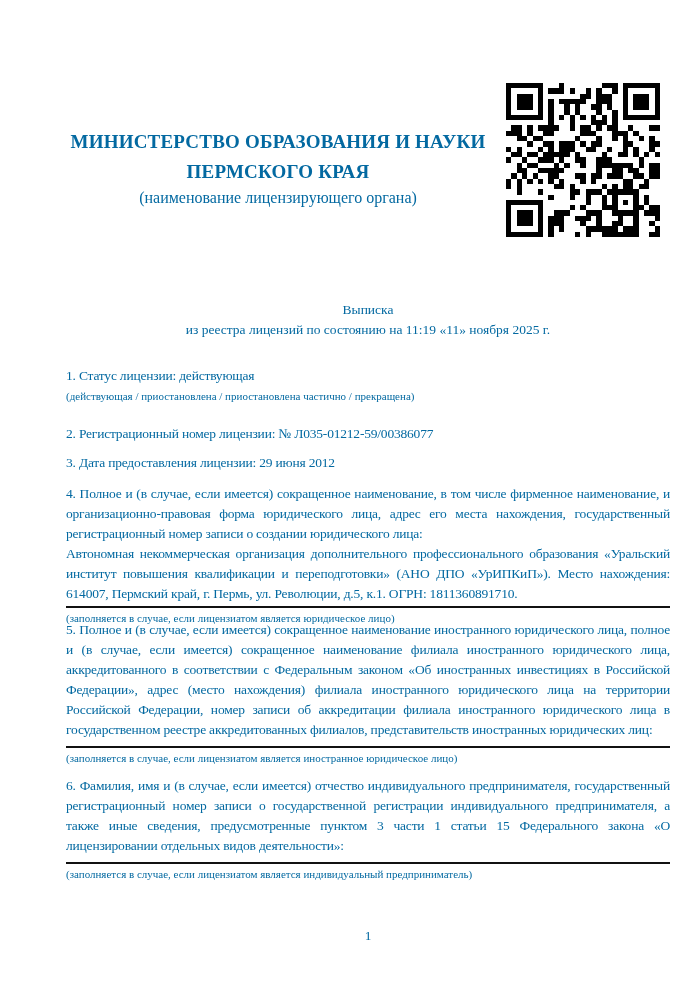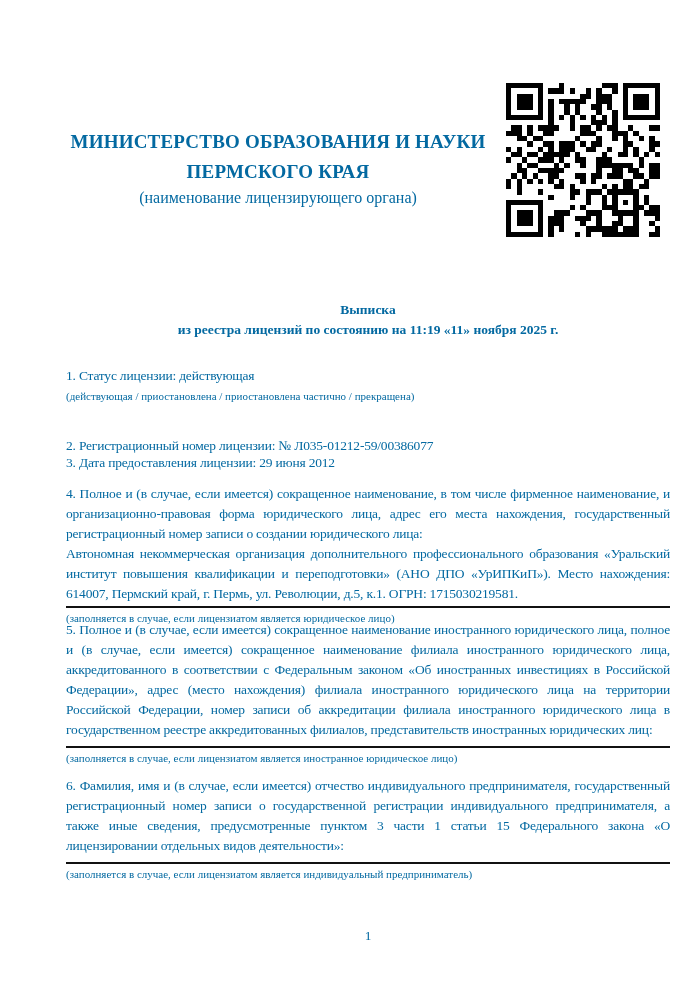--- a/index.html
+++ b/index.html
@@ -33,21 +33,20 @@
     left: 506px; top: 83px;
     width: 154px; height: 154px;
   }
   .qr svg { display: block; width: 154px; height: 154px; shape-rendering: crispEdges; }
   .doc-title {
     position: absolute;
     left: 66px; top: 300px; width: 604px;
     text-align: center;
     font-size: 13.5px;
     line-height: 19.5px;
-    font-weight: bold;
   }
   .item {
     position: absolute;
     left: 66px; width: 604px;
     font-size: 13.5px;
     line-height: 20px;
   }
   .body-text { letter-spacing: -0.2px; }
   .just { text-align: justify; }
   .caption {
@@ -492,31 +491,31 @@
   <div class="doc-title">
     <div>Выписка</div>
     <div>из реестра лицензий по состоянию на 11:19 «11» ноября 2025 г.</div>
   </div>
 
   <div class="item" style="top:366px">
     <div class="body-text">1. Статус лицензии: действующая</div>
     <div class="caption">(действующая / приостановлена / приостановлена частично / прекращена)</div>
   </div>
 
-  <div class="item" style="top:436px">
+  <div class="item" style="top:424px">
     <div class="body-text">2. Регистрационный номер лицензии: № Л035-01212-59/00386077</div>
   </div>
 
   <div class="item" style="top:453px">
     <div class="body-text">3. Дата предоставления лицензии: 29 июня 2012</div>
   </div>
 
   <div class="item" style="top:484px">
     <div class="body-text just">4. Полное и (в случае, если имеется) сокращенное наименование, в том числе фирменное наименование, и организационно-правовая форма юридического лица, адрес его места нахождения, государственный регистрационный номер записи о создании юридического лица:</div>
-    <div class="body-text just">Автономная некоммерческая организация дополнительного профессионального образования «Уральский институт повышения квалификации и переподготовки» (АНО ДПО «УрИПКиП»). Место нахождения: 614007, Пермский край, г. Пермь, ул. Революции, д.5, к.1. ОГРН: 1715030219581.</div>
+    <div class="body-text just">Автономная некоммерческая организация дополнительного профессионального образования «Уральский институт повышения квалификации и переподготовки» (АНО ДПО «УрИПКиП»). Место нахождения: 614007, Пермский край, г. Пермь, ул. Революции, д.5, к.1. ОГРН: 1811360891710.</div>
     <div class="fill-line"></div>
     <div class="caption">(заполняется в случае, если лицензиатом является юридическое лицо)</div>
   </div>
 
   <div class="item" style="top:620px">
     <div class="body-text just">5. Полное и (в случае, если имеется) сокращенное наименование иностранного юридического лица, полное и (в случае, если имеется) сокращенное наименование филиала иностранного юридического лица, аккредитованного в соответствии с Федеральным законом «Об иностранных инвестициях в Российской Федерации», адрес (место нахождения) филиала иностранного юридического лица на территории Российской Федерации, номер записи об аккредитации филиала иностранного юридического лица в государственном реестре аккредитованных филиалов, представительств иностранных юридических лиц:</div>
     <div class="fill-line sp"></div>
     <div class="caption">(заполняется в случае, если лицензиатом является иностранное юридическое лицо)</div>
   </div>
 

